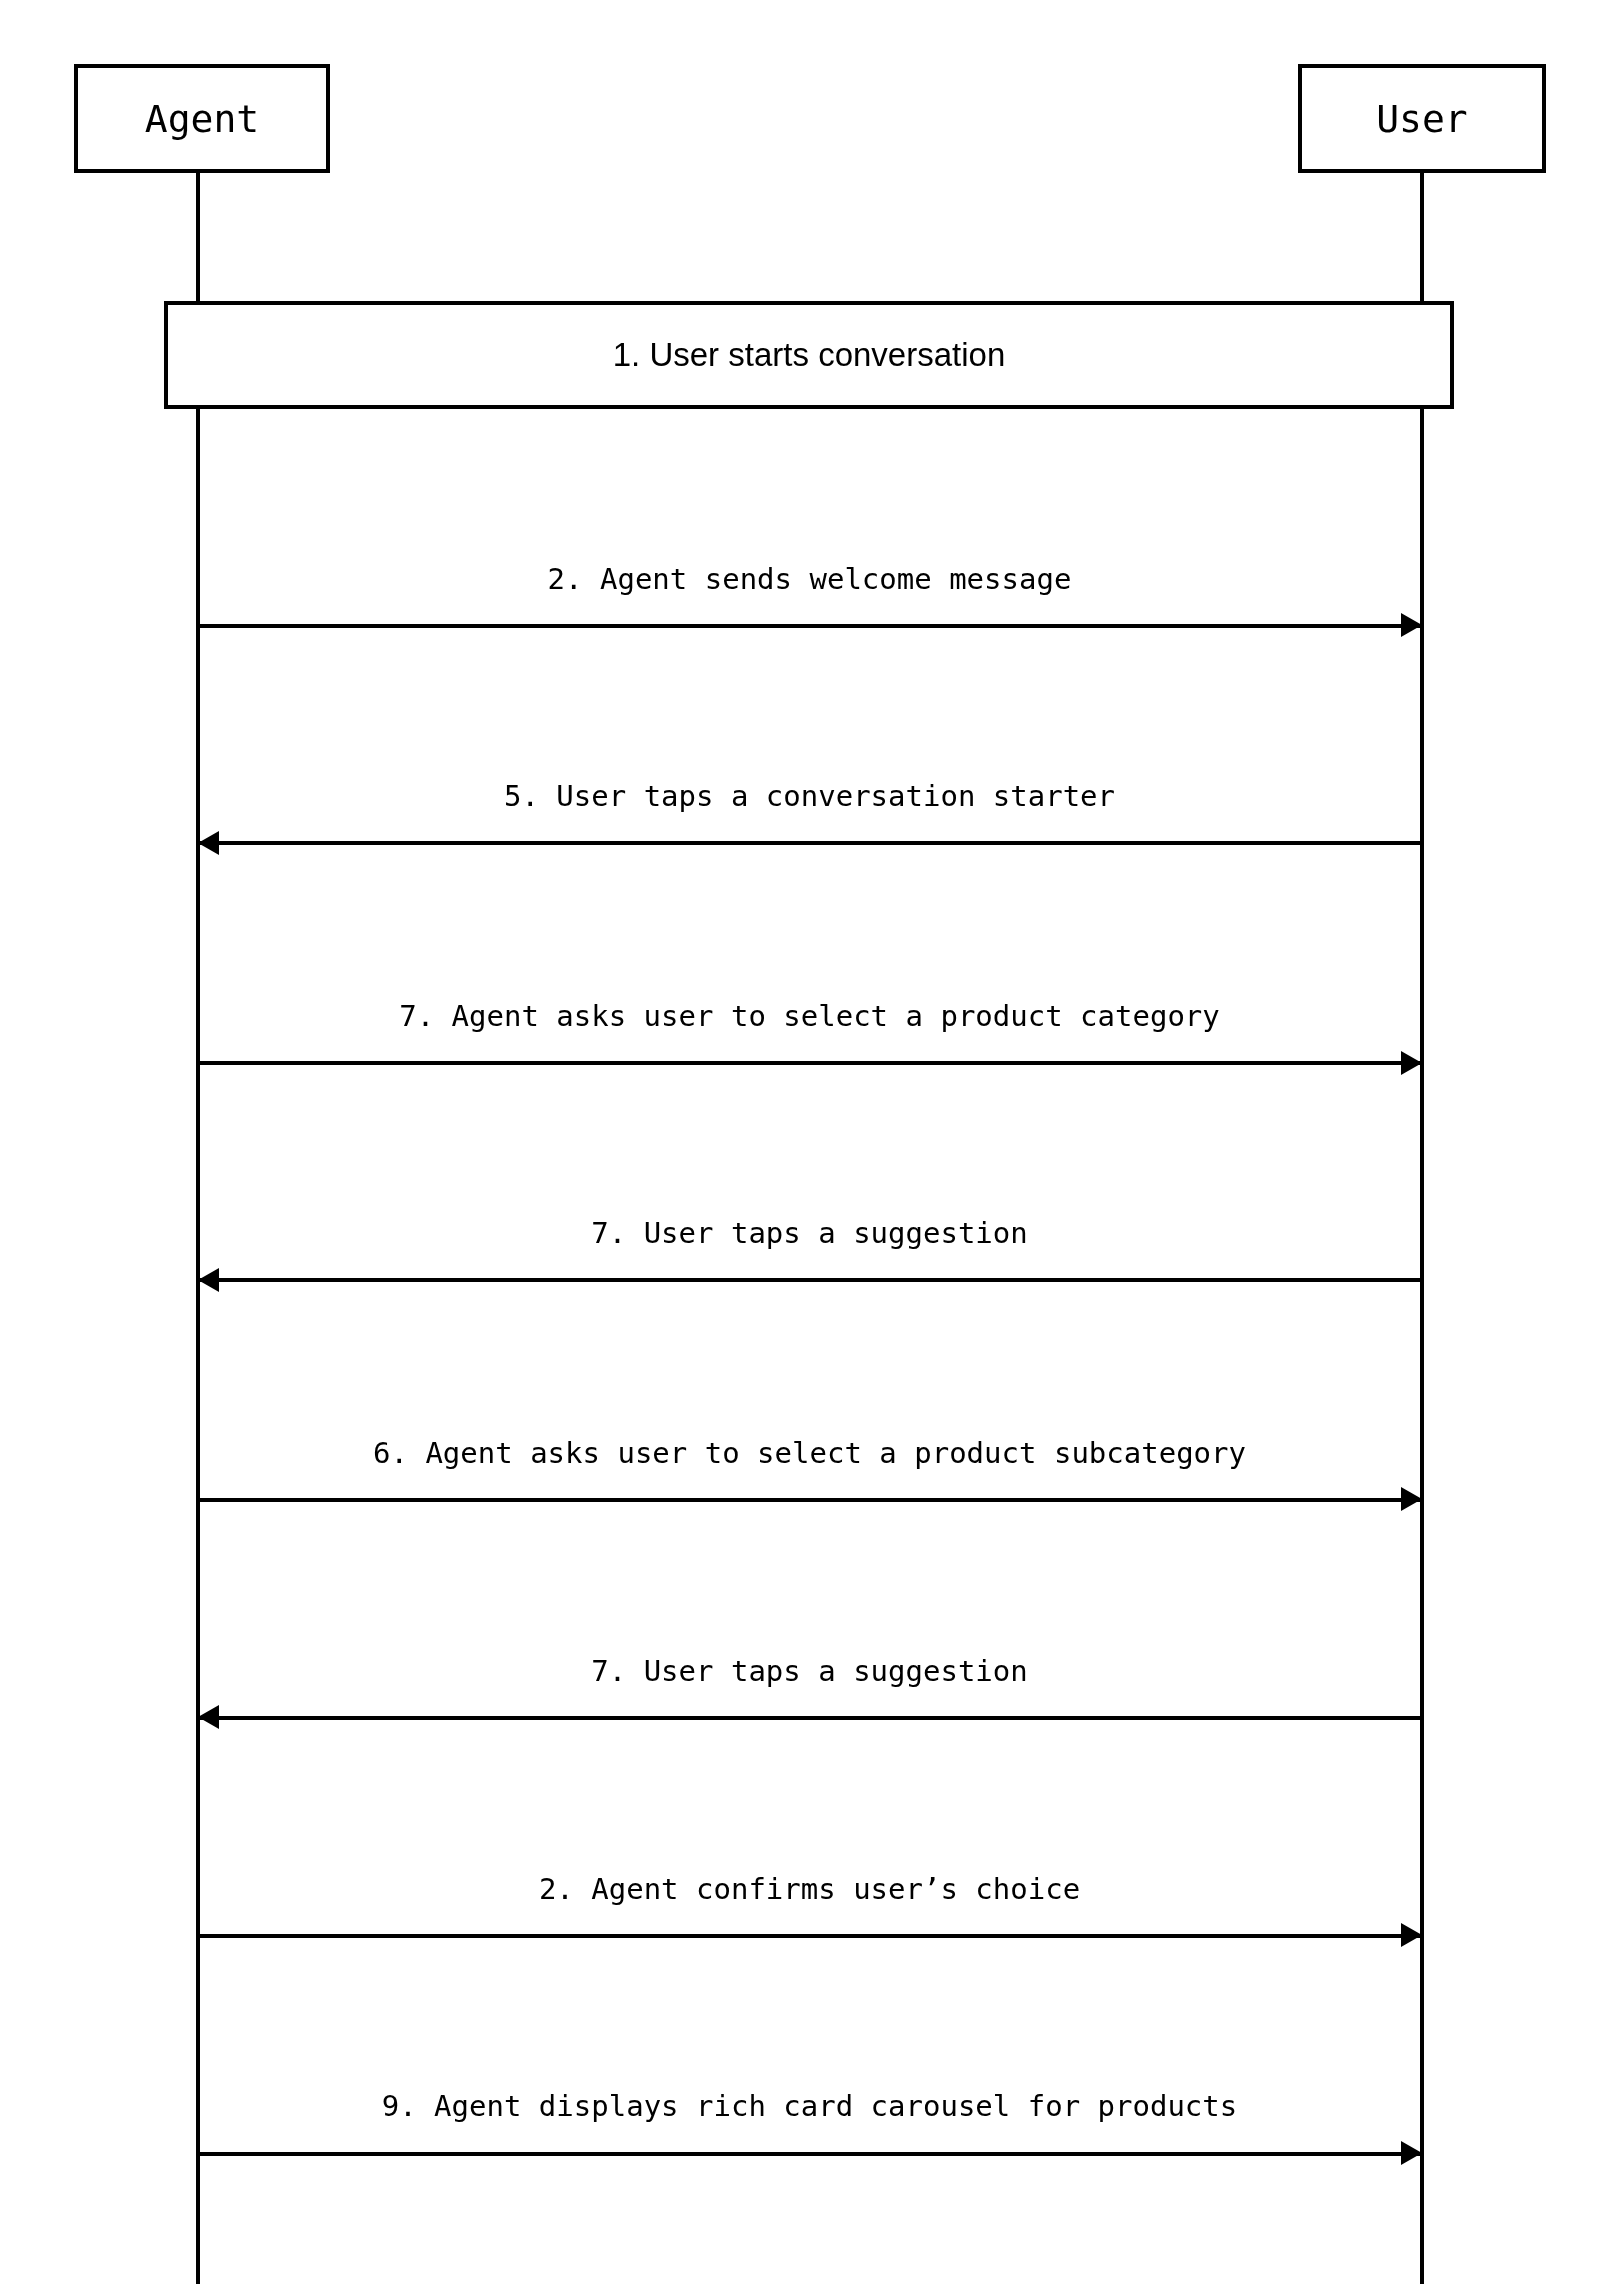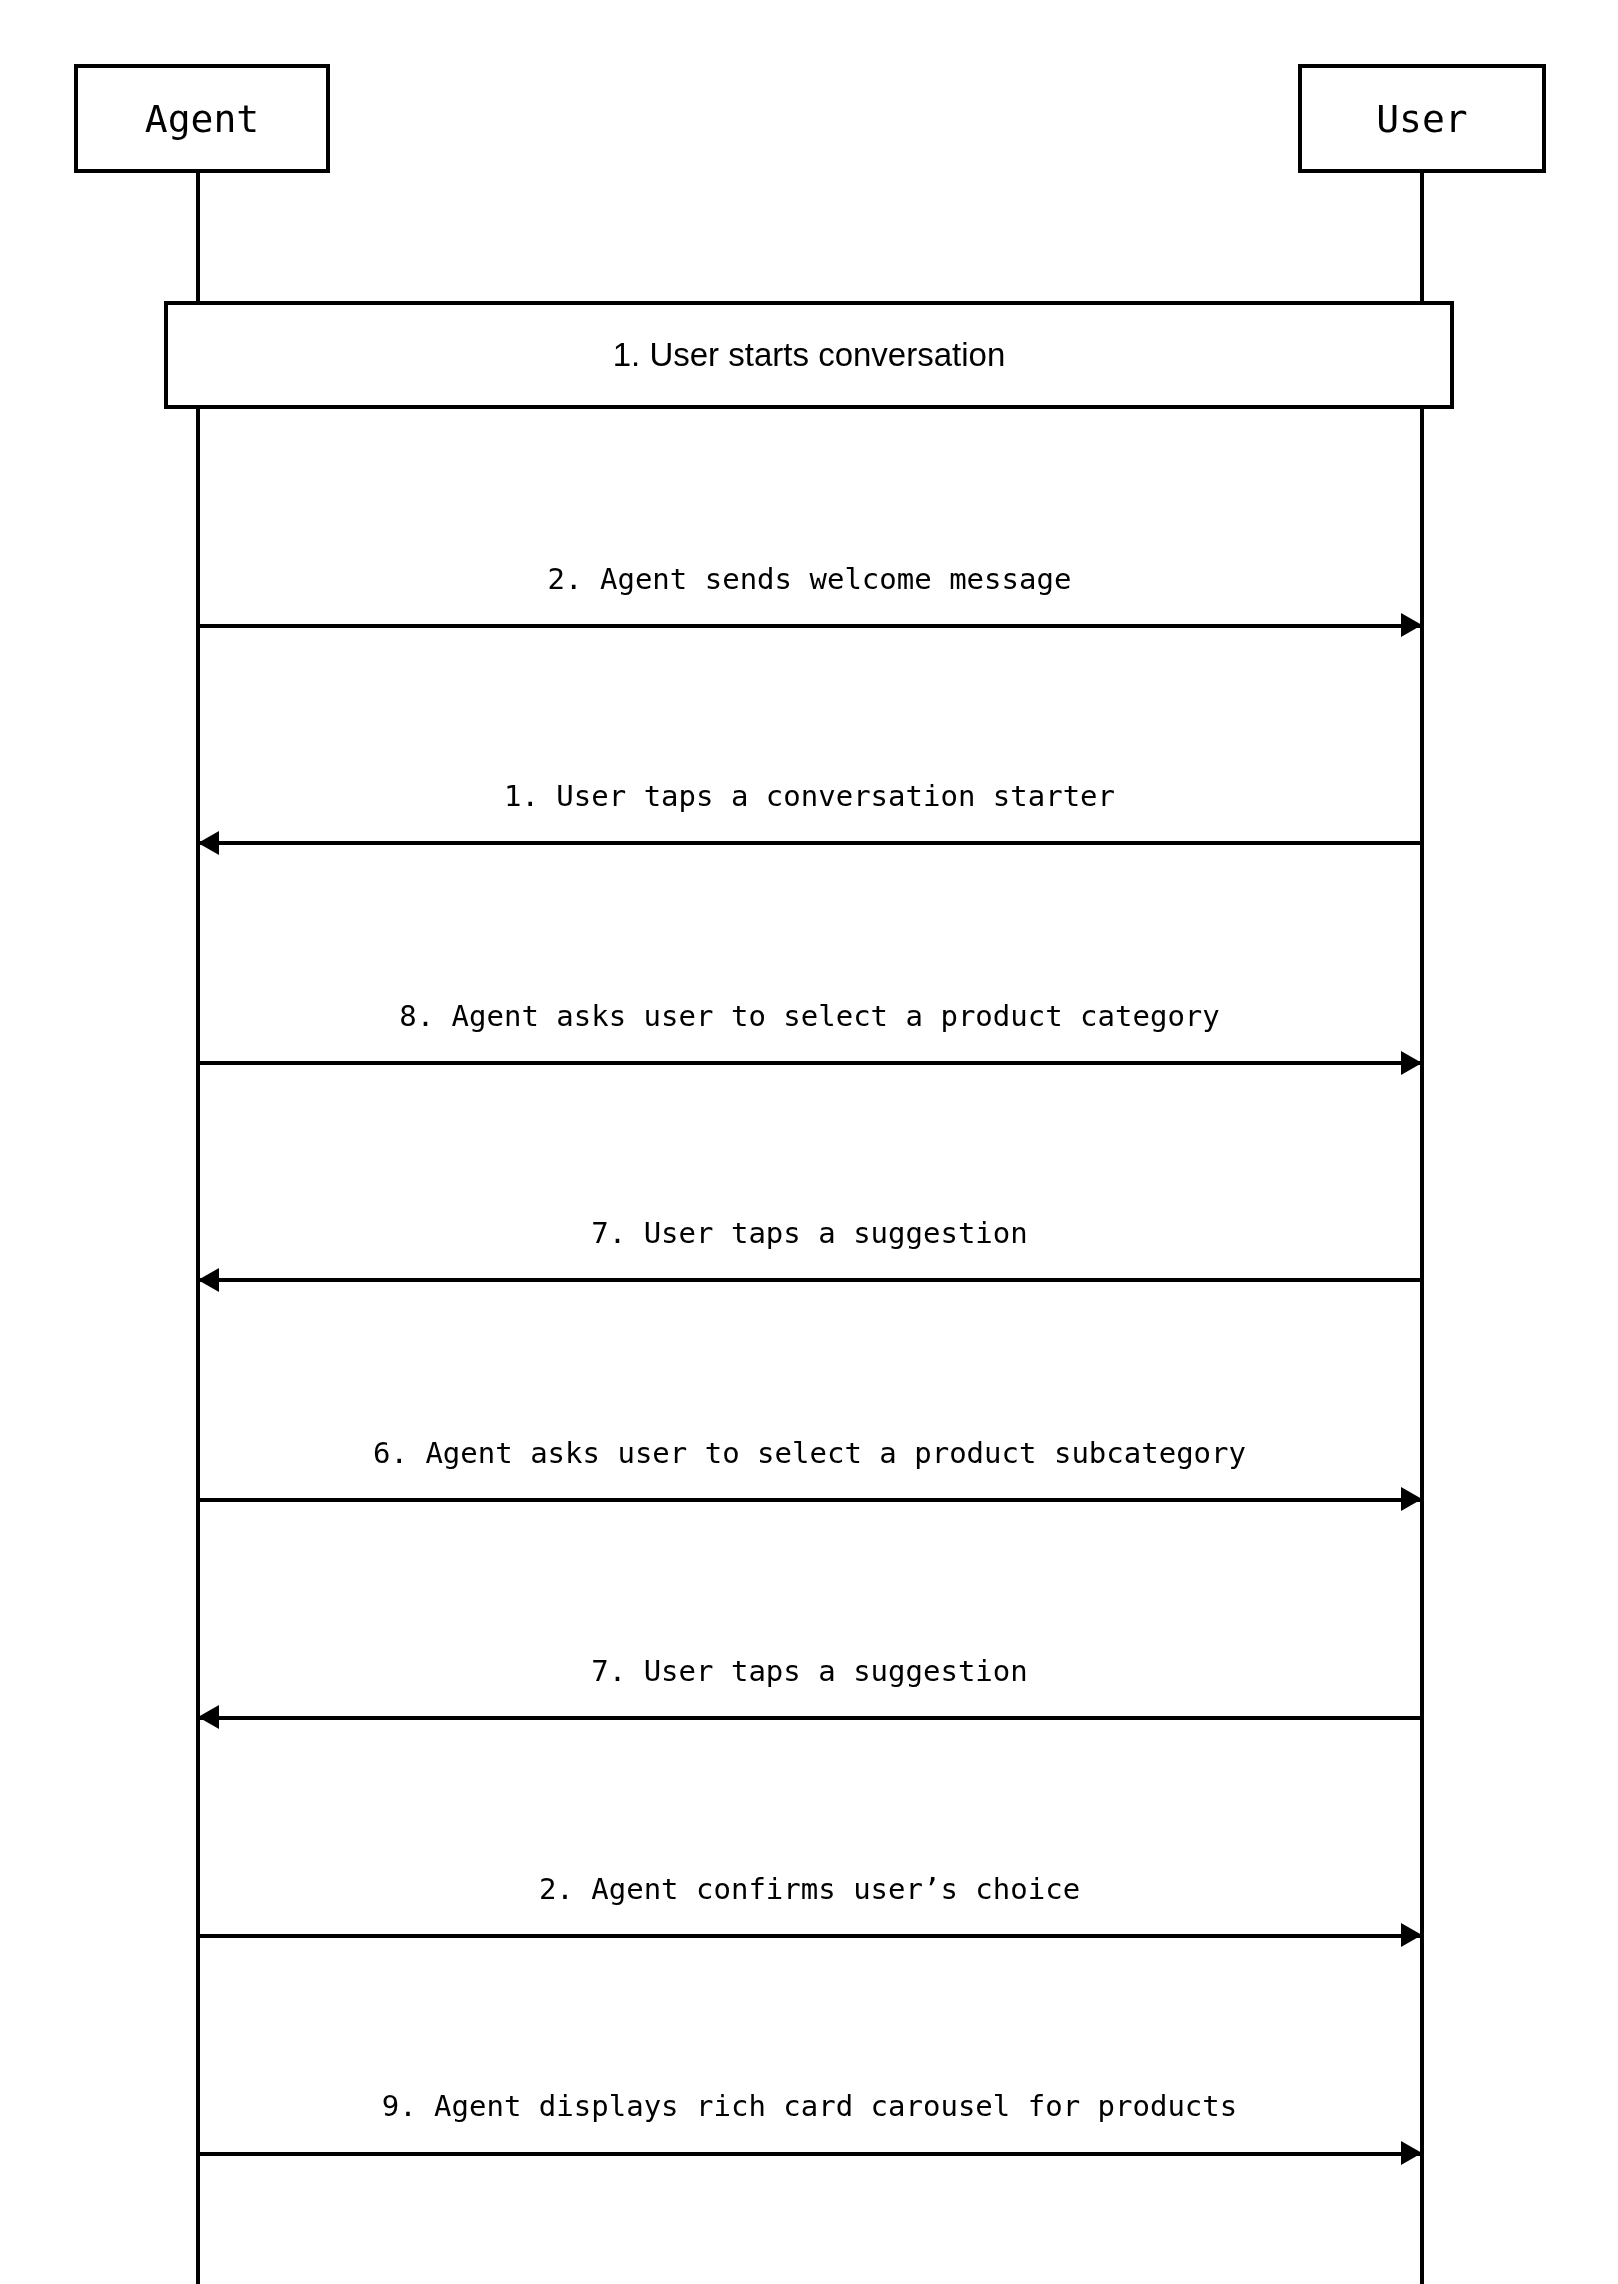--- a/index.html
+++ b/index.html
@@ -121,26 +121,26 @@
     <span class="note-text">1. User starts conversation</span>
   </div>
 
   <div id="messages-layer">
       <div class="message" style="left: 0px; top: 0px; width: 1619px; height: 0.5px;">
         <div class="msg-label" style="top: 562px;">2. Agent sends welcome message</div>
         <div class="msg-line" style="left: 198px; width: 1223px; top: 624px;"></div>
         <div class="arrowhead right" style="top: 613px; left: 1401px;"></div>
       </div>
       <div class="message" style="left: 0px; top: 0px; width: 1619px; height: 0.5px;">
-        <div class="msg-label" style="top: 779px;">1. User taps a conversation starter</div>
+        <div class="msg-label" style="top: 779px;">5. User taps a conversation starter</div>
         <div class="msg-line" style="left: 198px; width: 1223px; top: 841px;"></div>
         <div class="arrowhead left" style="top: 831px; left: 198px;"></div>
       </div>
       <div class="message" style="left: 0px; top: 0px; width: 1619px; height: 0.5px;">
-        <div class="msg-label" style="top: 999px;">8. Agent asks user to select a product category</div>
+        <div class="msg-label" style="top: 999px;">7. Agent asks user to select a product category</div>
         <div class="msg-line" style="left: 198px; width: 1223px; top: 1061px;"></div>
         <div class="arrowhead right" style="top: 1051px; left: 1401px;"></div>
       </div>
       <div class="message" style="left: 0px; top: 0px; width: 1619px; height: 0.5px;">
         <div class="msg-label" style="top: 1216px;">7. User taps a suggestion</div>
         <div class="msg-line" style="left: 198px; width: 1223px; top: 1278px;"></div>
         <div class="arrowhead left" style="top: 1268px; left: 198px;"></div>
       </div>
       <div class="message" style="left: 0px; top: 0px; width: 1619px; height: 0.5px;">
         <div class="msg-label" style="top: 1436px;">6. Agent asks user to select a product subcategory</div>

